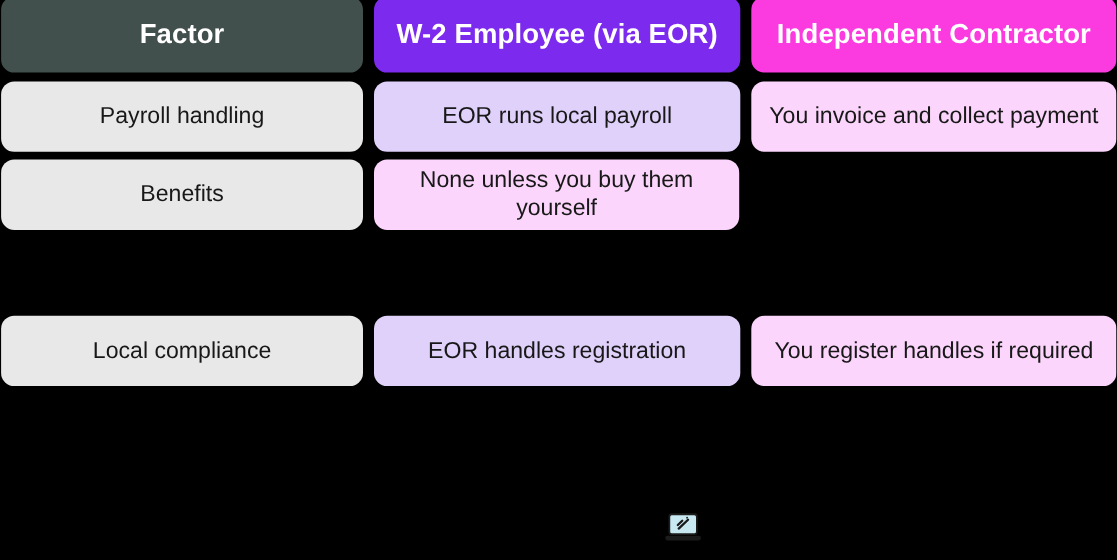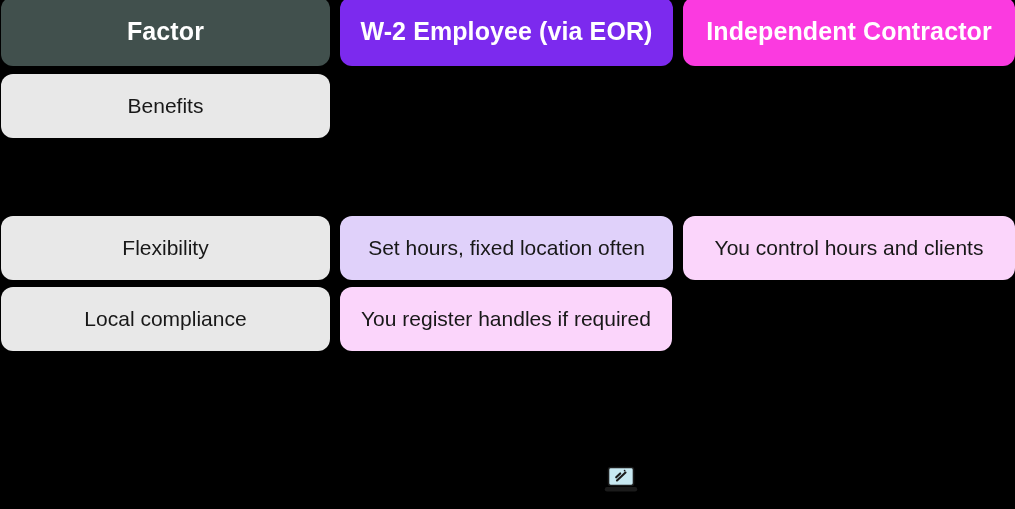--- a/index.html
+++ b/index.html
@@ -86,36 +86,38 @@
 <body>
 
 <div class="table-wrap">
 
   <div class="row header-row">
     <div class="cell col-factor hdr-factor">Factor</div>
     <div class="cell col-employee hdr-employee">W-2 Employee (via EOR)</div>
     <div class="cell col-contract hdr-contract">Independent Contractor</div>
   </div>
 
+  <div class="row body-row">
+    <div class="cell col-factor c-factor">Payroll handling</div>
+    <div class="cell col-employee c-employee">EOR runs local payroll</div>
+    <div class="cell col-contract c-contract">You invoice and collect payment</div>
+  </div>
 
   <div class="row body-row">
     <div class="cell col-factor c-factor">Benefits</div>
+    <div class="cell col-contract c-contract">None unless you buy them yourself</div>
   </div>
 
   <div class="row body-row">
   </div>
 
-  <div class="row body-row">
-    <div class="cell col-factor c-factor">Flexibility</div>
-    <div class="cell col-employee c-employee">Set hours, fixed location often</div>
-    <div class="cell col-contract c-contract">You control hours and clients</div>
-  </div>
 
   <div class="row body-row">
     <div class="cell col-factor c-factor">Local compliance</div>
+    <div class="cell col-employee c-employee">EOR handles registration</div>
     <div class="cell col-contract c-contract">You register handles if required</div>
   </div>
 
 </div>
 
 <div class="footer-icon">
   <svg width="34" height="28" viewBox="0 0 34 28" xmlns="http://www.w3.org/2000/svg">
     <rect x="4.5" y="1.5" width="25" height="18" rx="2.2" fill="#C8E9F2" stroke="#1B1B1B" stroke-width="1.6"></rect>
     <path d="M13 14.5 L21.5 6.5" stroke="#1B1B1B" stroke-width="2.1" stroke-linecap="round"></path>
     <path d="M12.2 11.3 L16.2 7.4" stroke="#1B1B1B" stroke-width="2.1" stroke-linecap="round"></path>

